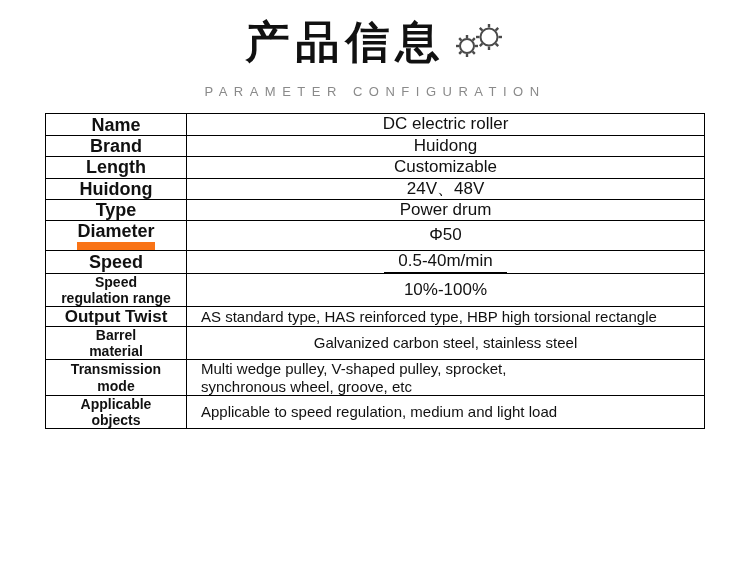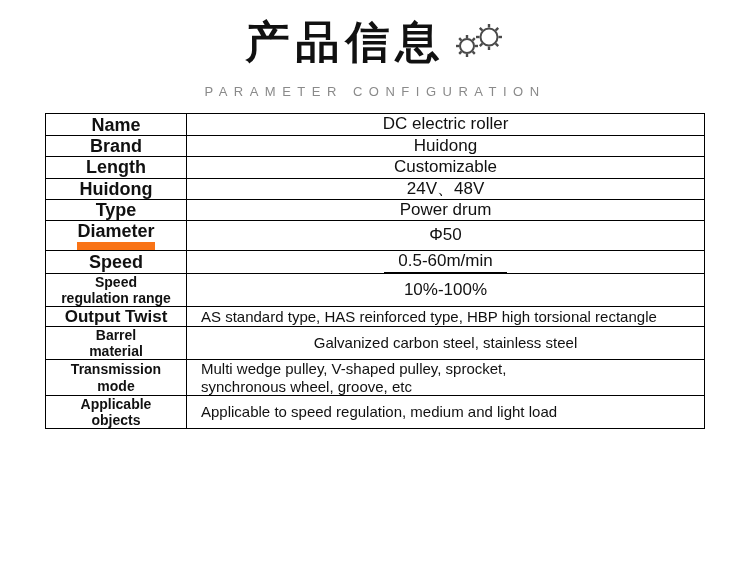--- a/index.html
+++ b/index.html
@@ -182,21 +182,21 @@
         </tr>
         <tr>
           <td class="label">
             <span class="underline-label">Diameter</span>
           </td>
           <td class="value">Φ50</td>
         </tr>
         <tr>
           <td class="label">Speed</td>
           <td class="value">
-            <span class="underline-value">0.5-60m/min</span>
+            <span class="underline-value">0.5-40m/min</span>
           </td>
         </tr>
         <tr>
           <td class="label small">
             <span class="two-line">Speed</span>
             <span class="two-line">regulation range</span>
           </td>
           <td class="value">10%-100%</td>
         </tr>
         <tr>

